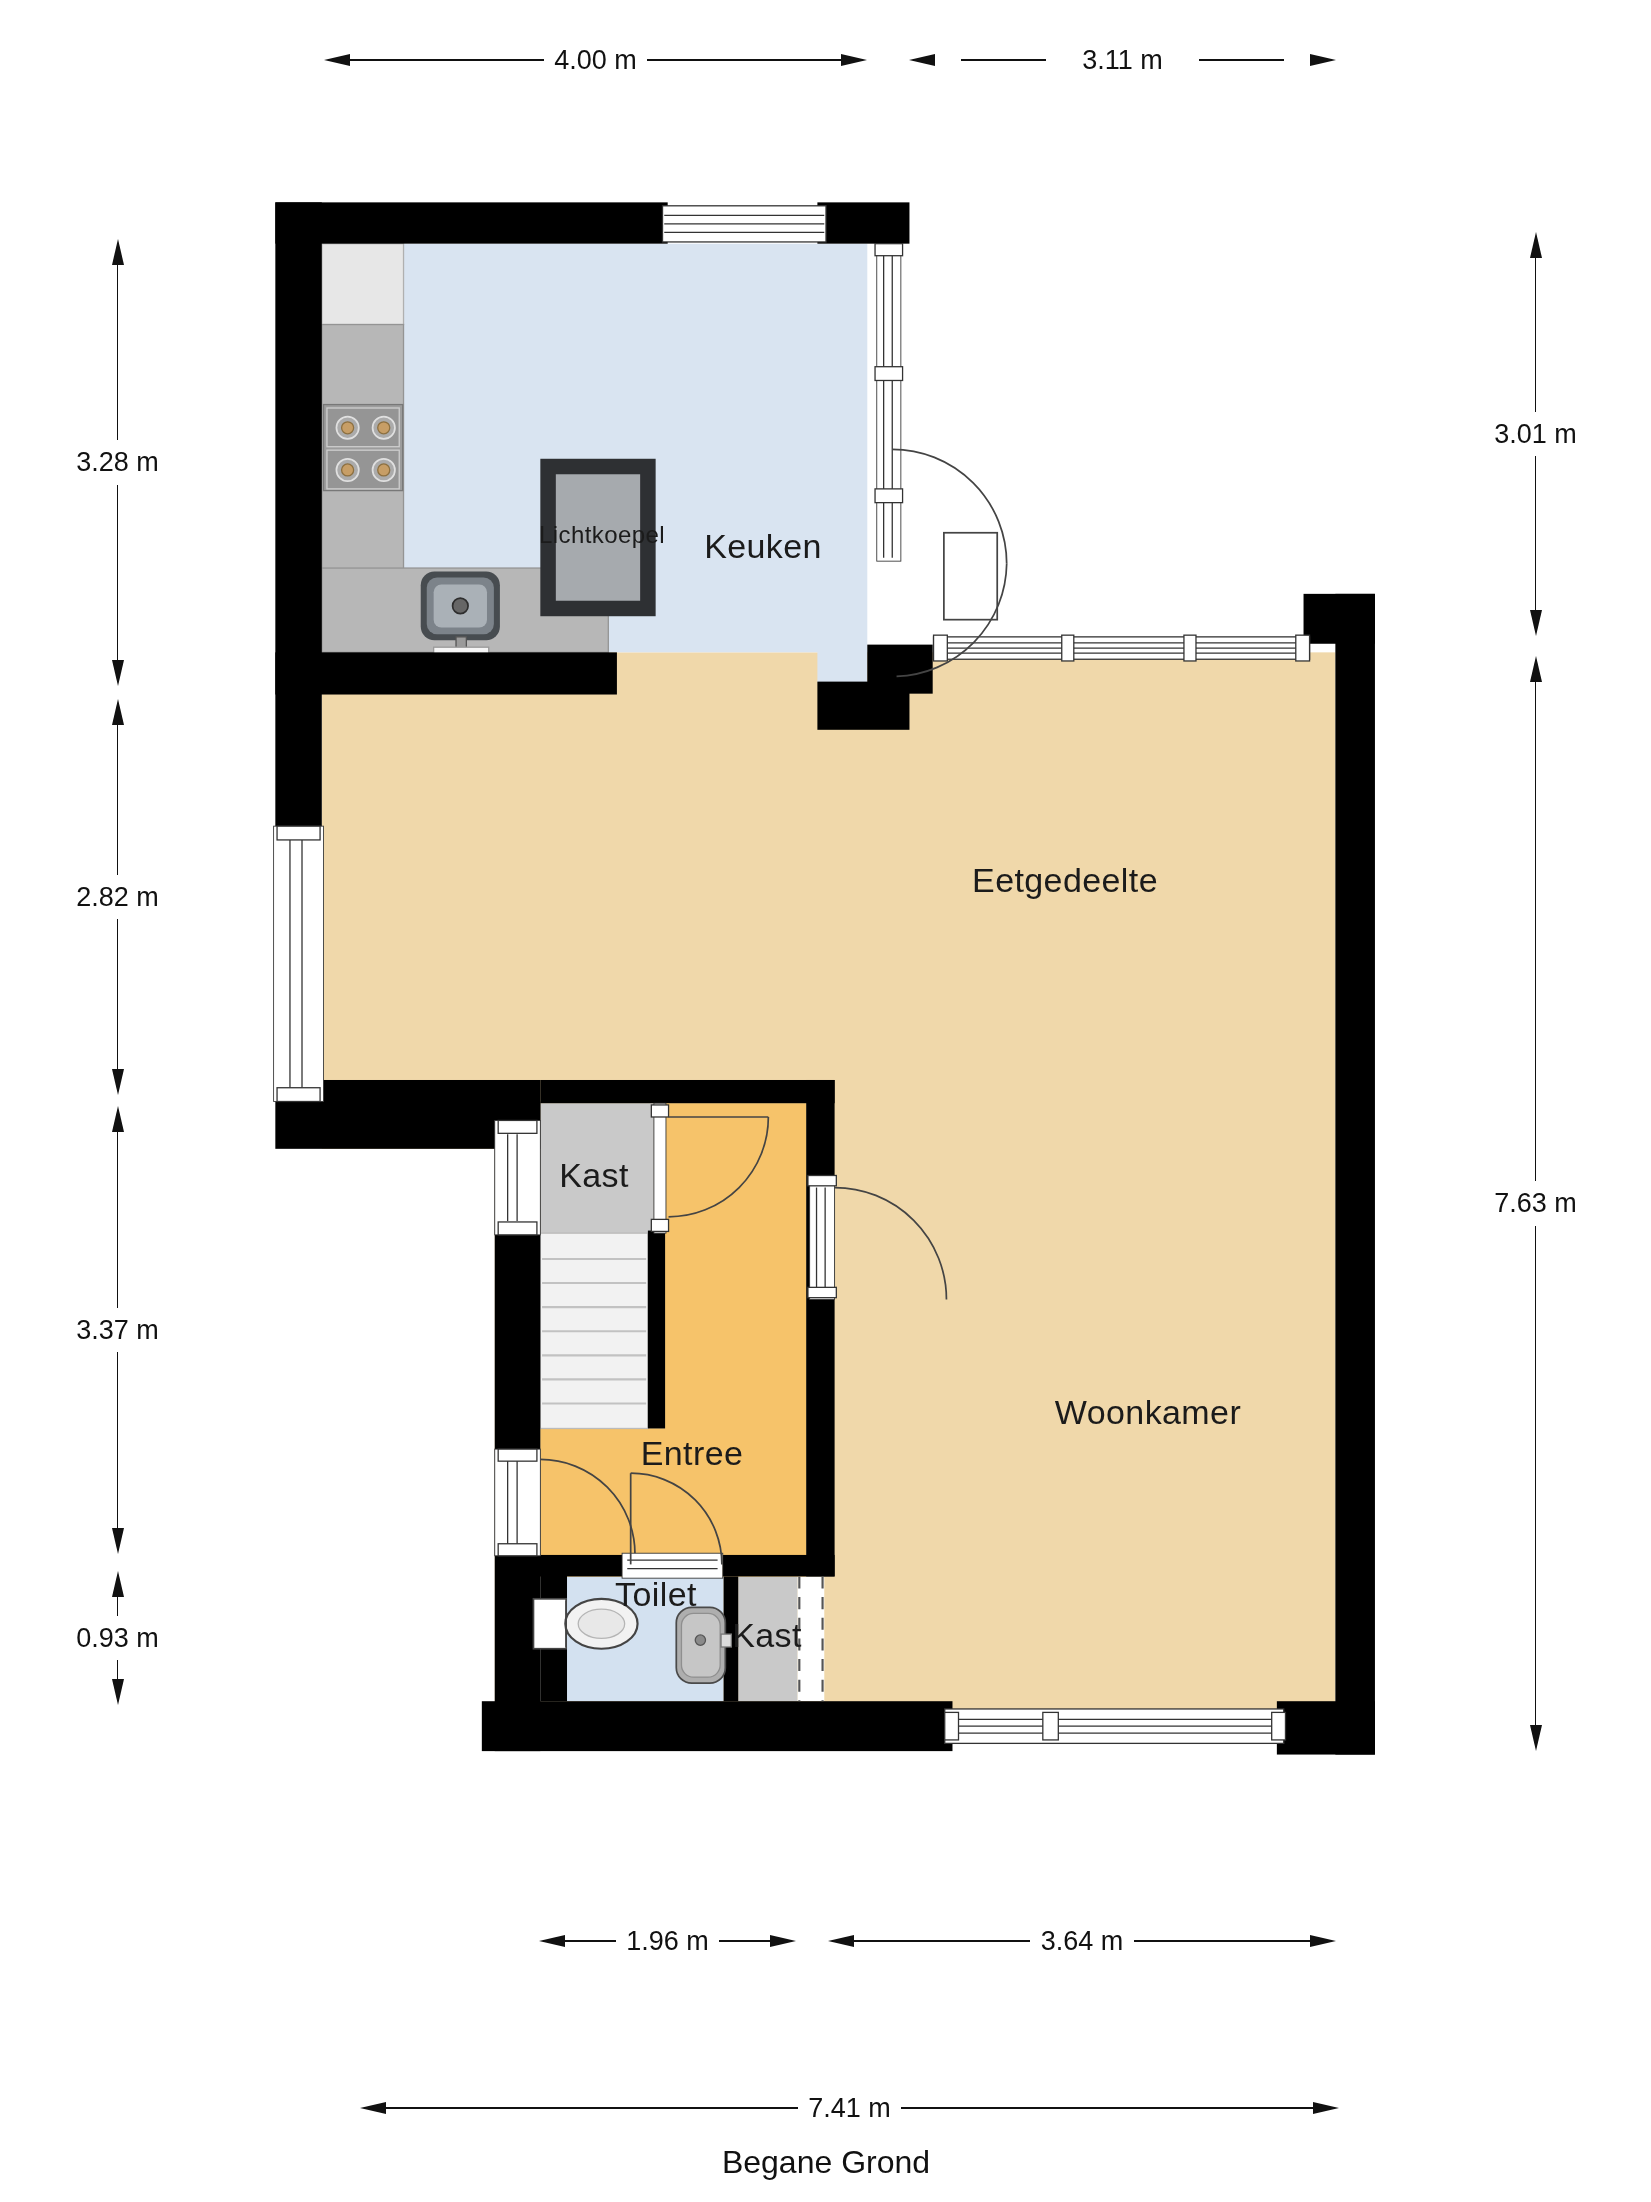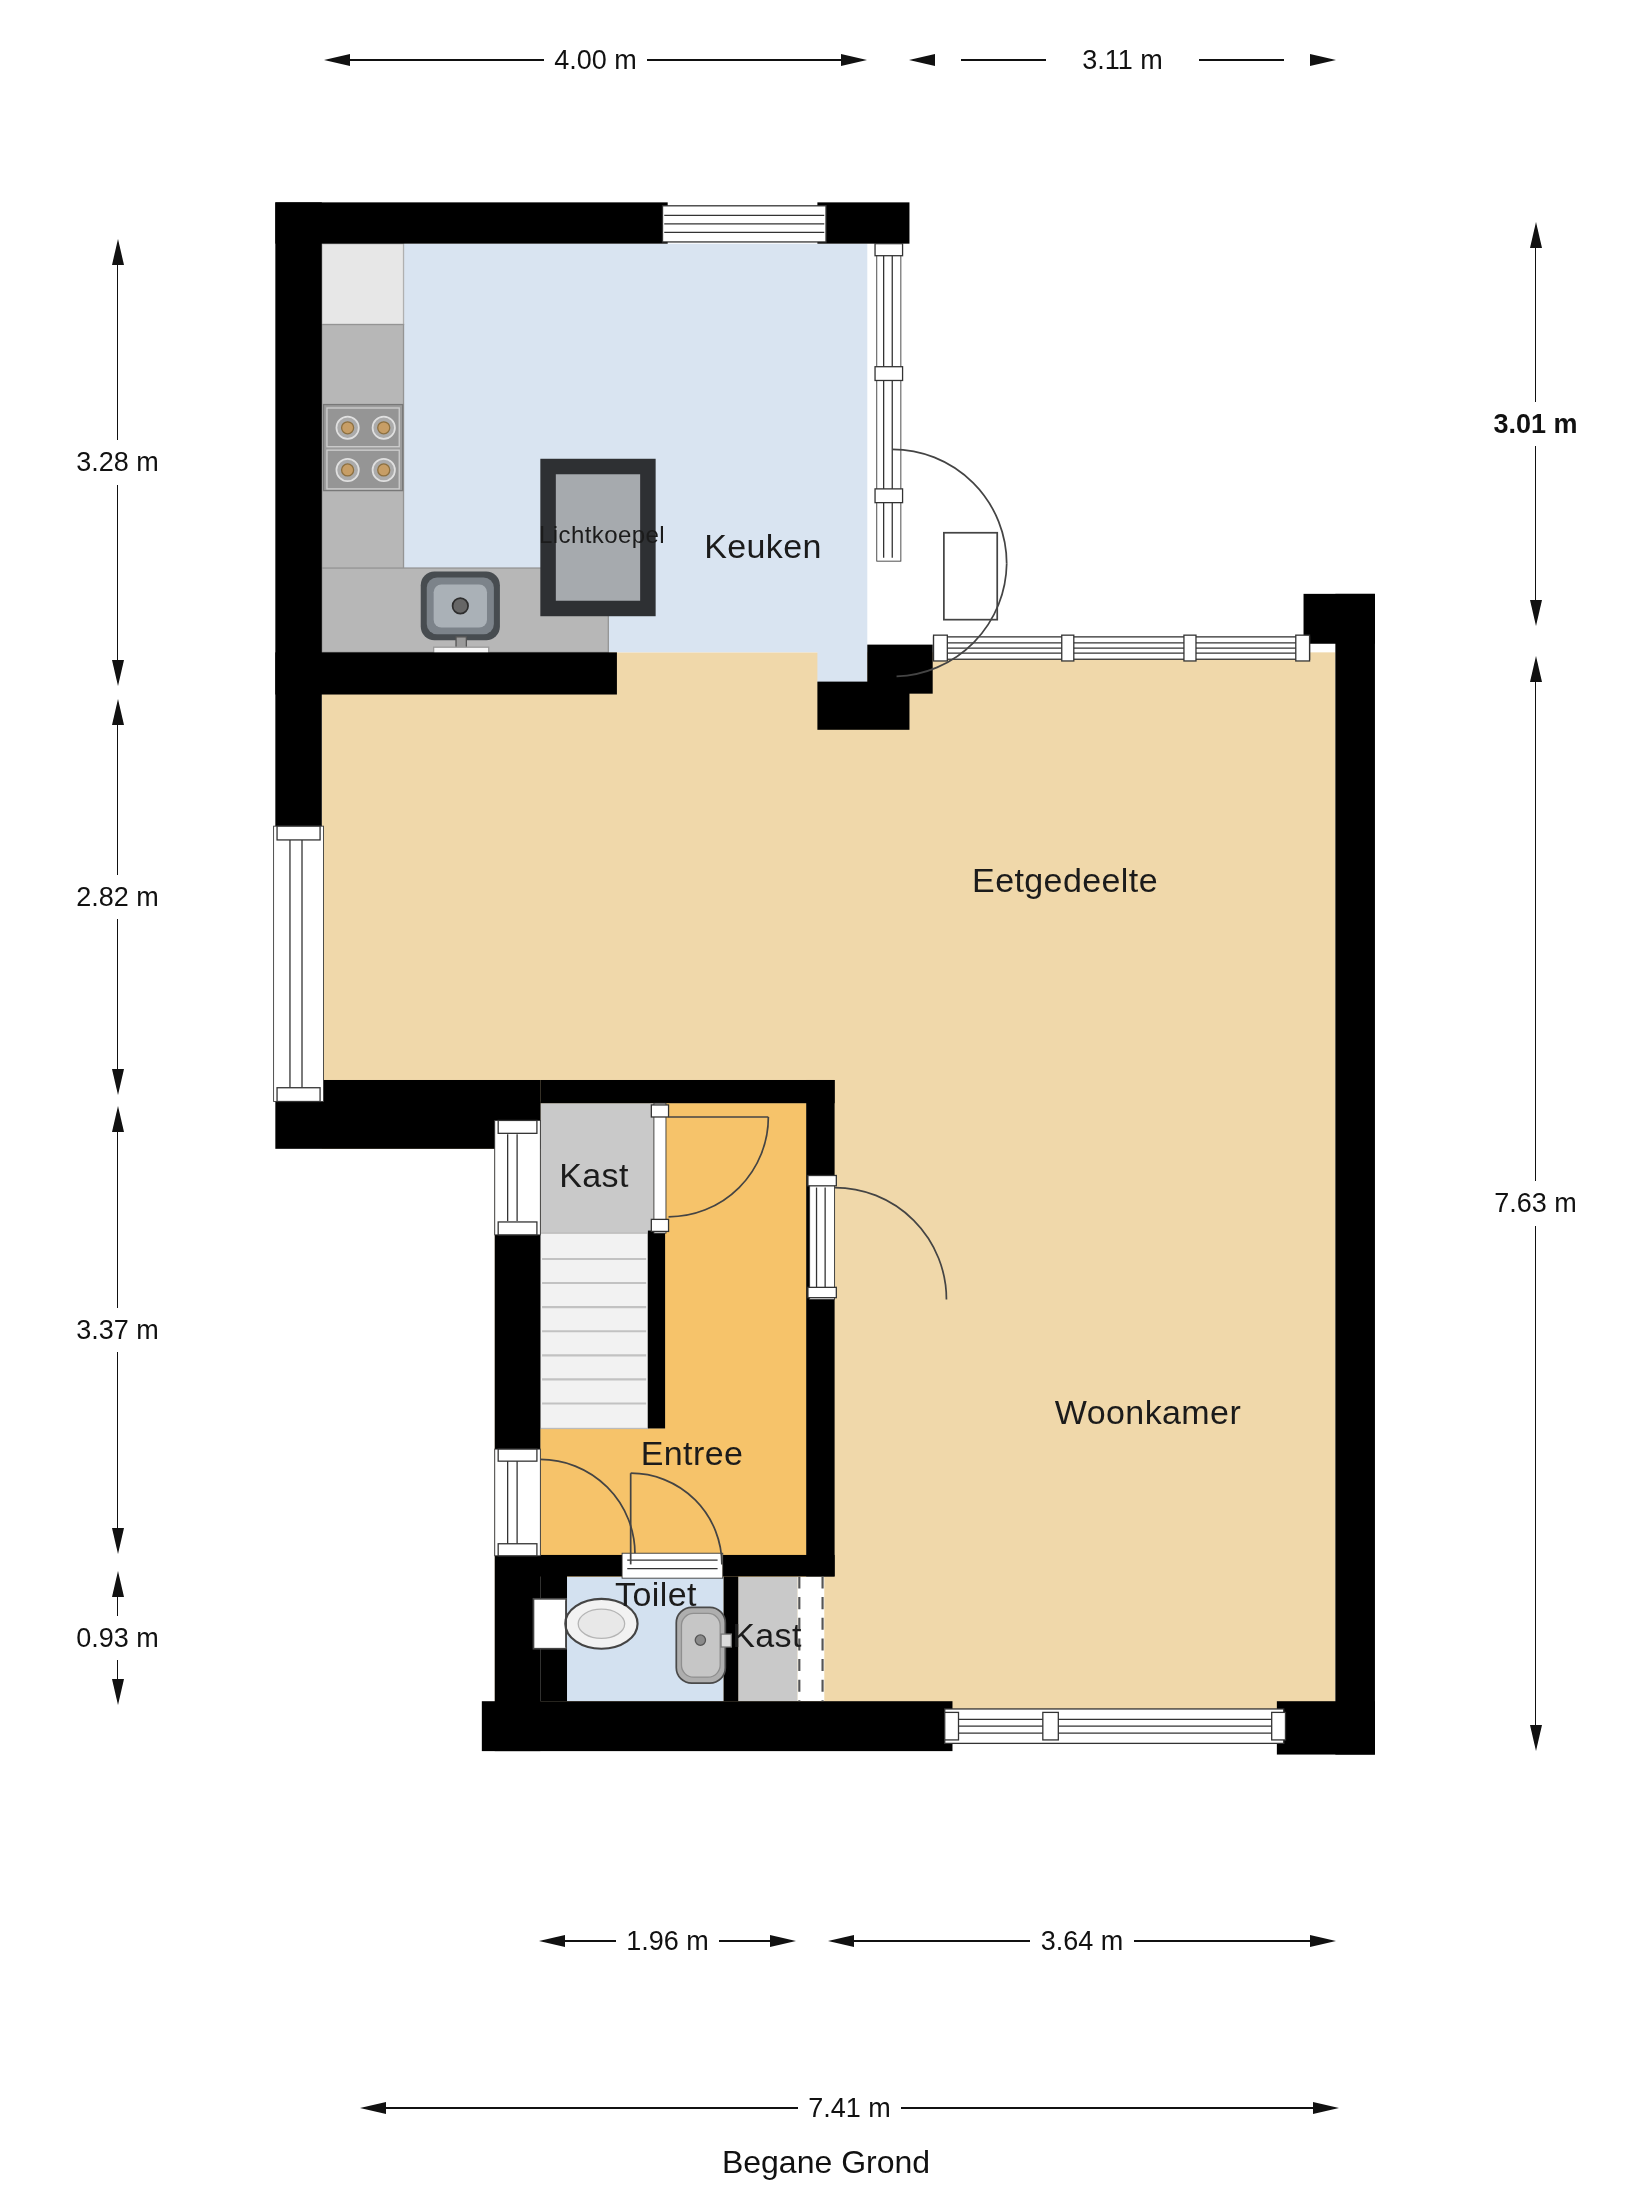--- a/index.html
+++ b/index.html
@@ -272,21 +272,21 @@
   <span class="ah d"></span>
 </div>
 <div class="dim v" style="left:66px;top:1571px;height:134px;">
   <span class="ah u"></span>
   <span class="ln"></span>
   <span class="lbl">0.93 m</span>
   <span class="ln"></span>
   <span class="ah d"></span>
 </div>
 
-<div class="dim v" style="left:1484px;top:222px;height:404px;font-weight:bold;">
+<div class="dim v" style="left:1484px;top:232px;height:404px;">
   <span class="ah u"></span>
   <span class="ln"></span>
   <span class="lbl">3.01 m</span>
   <span class="ln"></span>
   <span class="ah d"></span>
 </div>
 <div class="dim v" style="left:1484px;top:656px;height:1095px;">
   <span class="ah u"></span>
   <span class="ln"></span>
   <span class="lbl">7.63 m</span>

